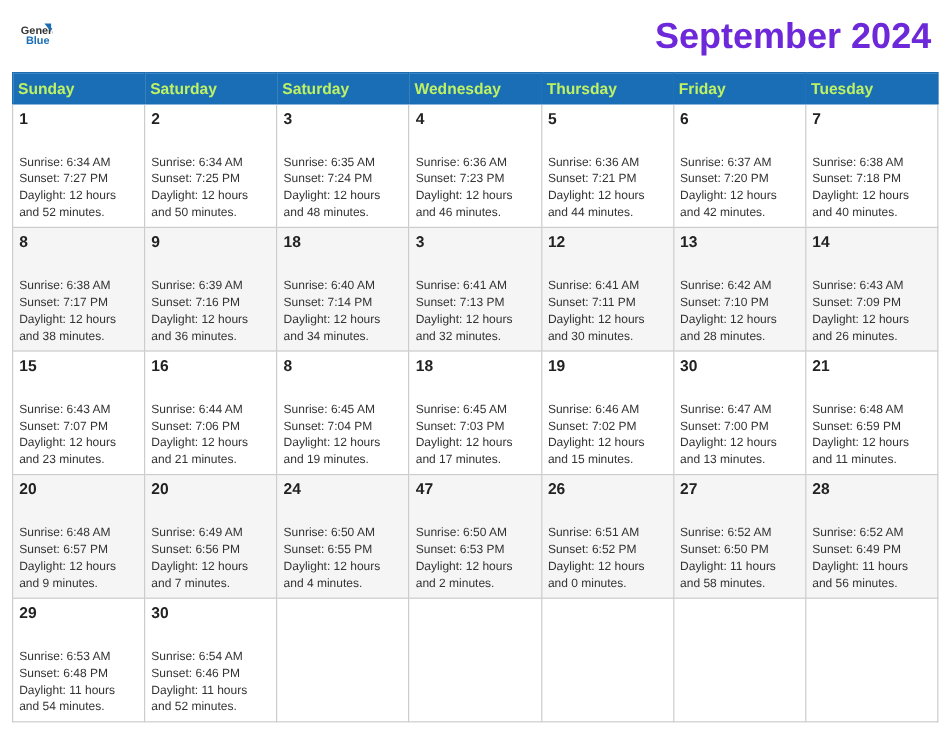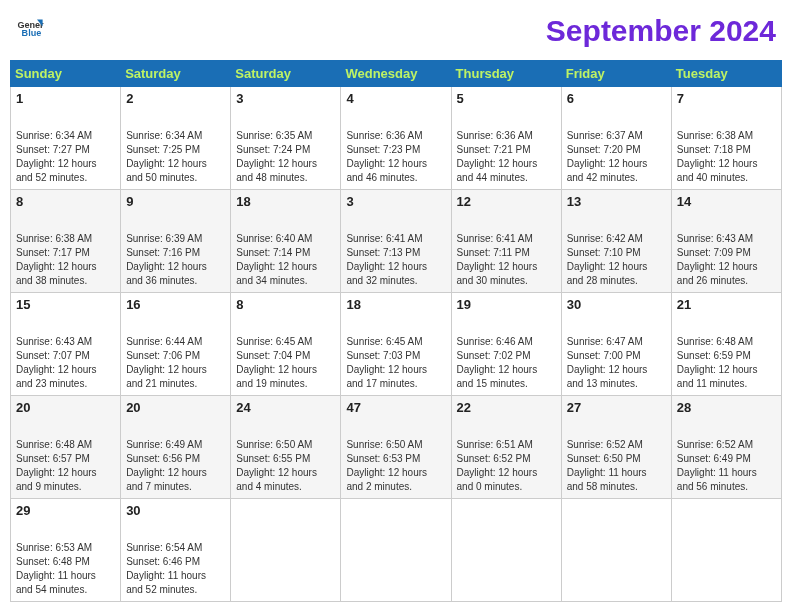--- a/index.html
+++ b/index.html
@@ -314,21 +314,21 @@
       </td>
         <td>
         <span class="day-num">47</span>
         <div class="day-info">
           Sunrise: 6:50 AM<br>
           Sunset: 6:53 PM<br>
           Daylight: 12 hours and 2 minutes.
         </div>
       </td>
         <td>
-        <span class="day-num">22</span>
+        <span class="day-num">26</span>
         <div class="day-info">
           Sunrise: 6:51 AM<br>
           Sunset: 6:52 PM<br>
           Daylight: 12 hours and 0 minutes.
         </div>
       </td>
         <td>
         <span class="day-num">27</span>
         <div class="day-info">
           Sunrise: 6:52 AM<br>

